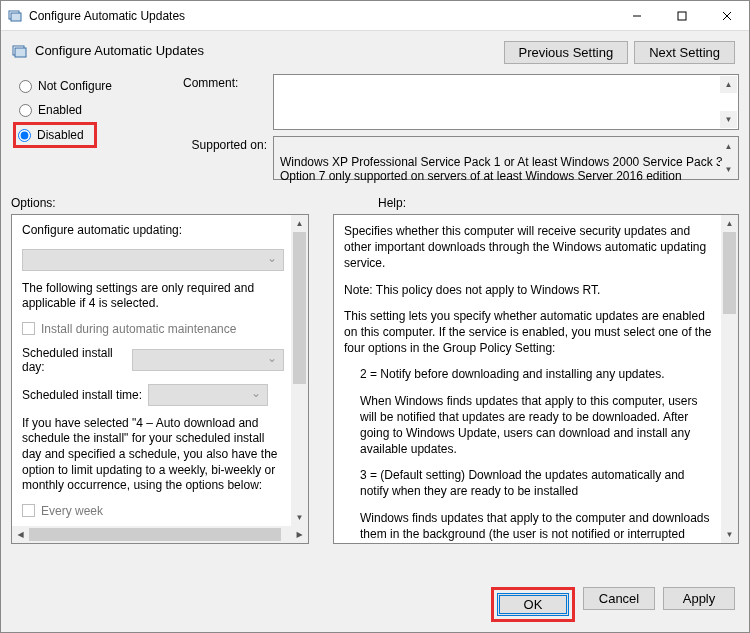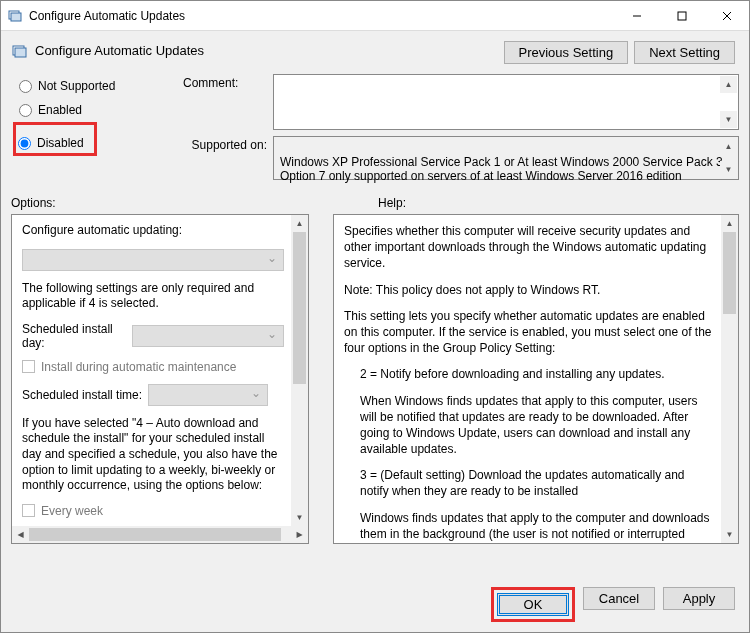--- a/index.html
+++ b/index.html
@@ -88,21 +88,21 @@
     padding-left: 4px;
   }
   .radio-row {
     display: flex;
     align-items: center;
     gap: 6px;
     padding: 5px 2px;
   }
   .radio-row.highlighted {
     border: 3px solid #e62e2e;
-    padding: 11px 4px 3px 0px;
+    padding: 3px 4px 3px 0px;
     margin-left: -2px;
     display: inline-flex;
     min-width: 84px;
   }
   input[type=radio] { margin: 0 0 0 2px; }
   .field-col { flex: 1; }
   .field-row {
     display: flex;
     align-items: flex-start;
     margin-bottom: 6px;
@@ -305,21 +305,21 @@
     <div class="nav-buttons">
       <button class="btn">Previous Setting</button>
       <button class="btn">Next Setting</button>
     </div>
   </div>
 
   <div class="top-grid">
     <div class="radio-col">
       <label class="radio-row">
         <input type="radio" name="state" style="">
-        <span>Not Supported</span>
+        <span>Not Configure</span>
       </label>
       <label class="radio-row">
         <input type="radio" name="state" style="">
         <span>Enabled</span>
       </label>
       <div>
         <label class="radio-row highlighted">
           <input type="radio" name="state" checked="" style="">
           <span>Disabled</span>
         </label>
@@ -352,26 +352,26 @@
   </div>
 
   <div class="panes">
 
     <div class="pane pane-left">
       <div class="pane-inner">
         <p class="opt-text">Configure automatic updating:</p>
         <div class="combo-dis full"></div>
         <p class="opt-text">The following settings are only required and applicable if 4 is selected.</p>
         <div class="opt-row">
+          <span class="check-dis"></span>
+          <span>Install during automatic maintenance</span>
+        </div>
+        <div class="opt-row">
           <span style="color:#000">Scheduled install day:</span>
           <div class="combo-dis"></div>
-        </div>
-        <div class="opt-row">
-          <span class="check-dis"></span>
-          <span>Install during automatic maintenance</span>
         </div>
         <div class="opt-row">
           <span style="color:#000">Scheduled install time:</span>
           <div class="combo-dis" style="width:120px"></div>
         </div>
         <p class="opt-text">If you have selected "4 – Auto download and schedule the install" for your scheduled install day and specified a schedule, you also have the option to limit updating to a weekly, bi-weekly or monthly occurrence, using the options below:</p>
         <div class="opt-row">
           <span class="check-dis"></span>
           <span>Every week</span>
         </div>

